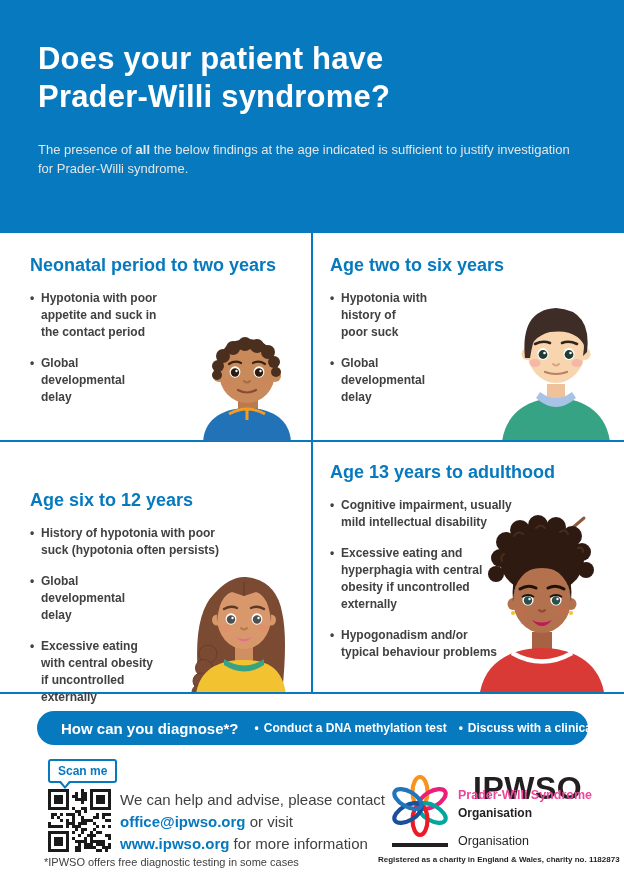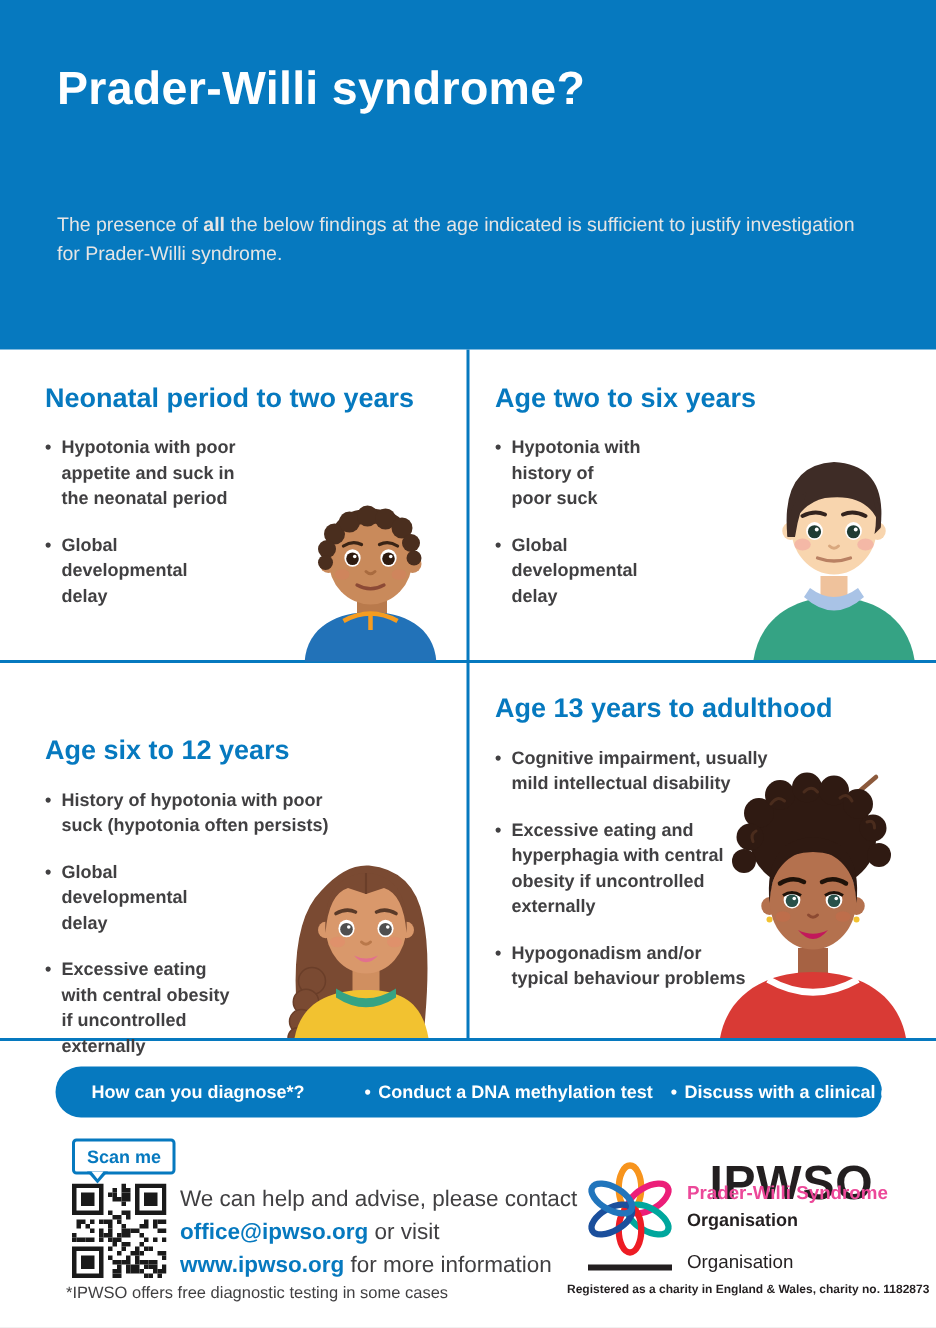--- a/index.html
+++ b/index.html
@@ -36,21 +36,21 @@
   .avatar-box{overflow:hidden;}
   #avatar-baby{left:183px;top:326px;width:128px;height:115px;}
   #avatar-boy{left:488px;top:292px;width:136px;height:148px;}
   #avatar-girl{left:168px;top:556px;width:143px;height:136px;}
   #avatar-woman{left:462px;top:512px;width:160px;height:180px;}
   .avatar-box svg{display:block;width:100%;height:auto;}
 
   
   .pill{left:37px;top:711px;width:551px;height:34px;background:#0679bf;border-radius:17px;
         display:flex;align-items:center;padding:0 0 0 24px;box-sizing:border-box;color:#fff;}
-  .pill .q{font-size:12px;font-weight:700;margin-right:40px;white-space:nowrap;}
+  .pill .q{font-size:15px;font-weight:700;margin-right:16px;white-space:nowrap;}
   .pill .item{font-size:12px;font-weight:700;white-space:nowrap;display:flex;}
   .pill .item .marker{margin-right:5px;}
   .pill .item + .item{margin-left:12px;}
 
   
   .scanme{left:48px;top:759px;border:2px solid #0679bf;border-radius:3px;background:#fff;
           color:#0679bf;font-size:12px;font-weight:700;padding:3px 8px;}
   .scanme-tri{left:58px;top:781px;width:0;height:0;border-left:7px solid transparent;
               border-right:7px solid transparent;border-top:8px solid #0679bf;}
   .scanme-tri-in{left:61px;top:781px;width:0;height:0;border-left:4px solid transparent;
@@ -68,40 +68,41 @@
   .logo-l3{left:458px;top:834px;color:#231f20;font-size:12.5px;font-weight:400;}
   .charity{left:378px;top:855px;font-size:8px;font-weight:700;color:#231f20;text-align:center;}
 </style>
 </head>
 <body>
 
 <div class="poster">
 
   <div class="abs header">
     <div class="abs title">
+      <div>Does your patient have</div>
       <div>Prader-Willi syndrome?</div>
     </div>
     <div class="abs subtitle">
       <div><span>The presence of </span><b>all</b><span> the below findings at the age indicated is sufficient to justify investigation</span></div>
       <div>for Prader-Willi syndrome.</div>
     </div>
   </div>
 
   <div class="abs grid-vline"></div>
   <div class="abs grid-hline"></div>
   <div class="abs grid-bottom-line"></div>
 
   <div class="abs quad" id="q1">
     <h2>Neonatal period to two years</h2>
     <ul>
       <li>
           <span class="marker">•</span>
           <span class="btxt">Hypotonia with poor
 appetite and suck in
-the neonatal period</span>
+the contact period</span>
         </li>
       <li>
           <span class="marker">•</span>
           <span class="btxt">Global
 developmental
 delay</span>
         </li>
     </ul>
   </div>
   <div class="abs avatar-box" id="avatar-baby">

